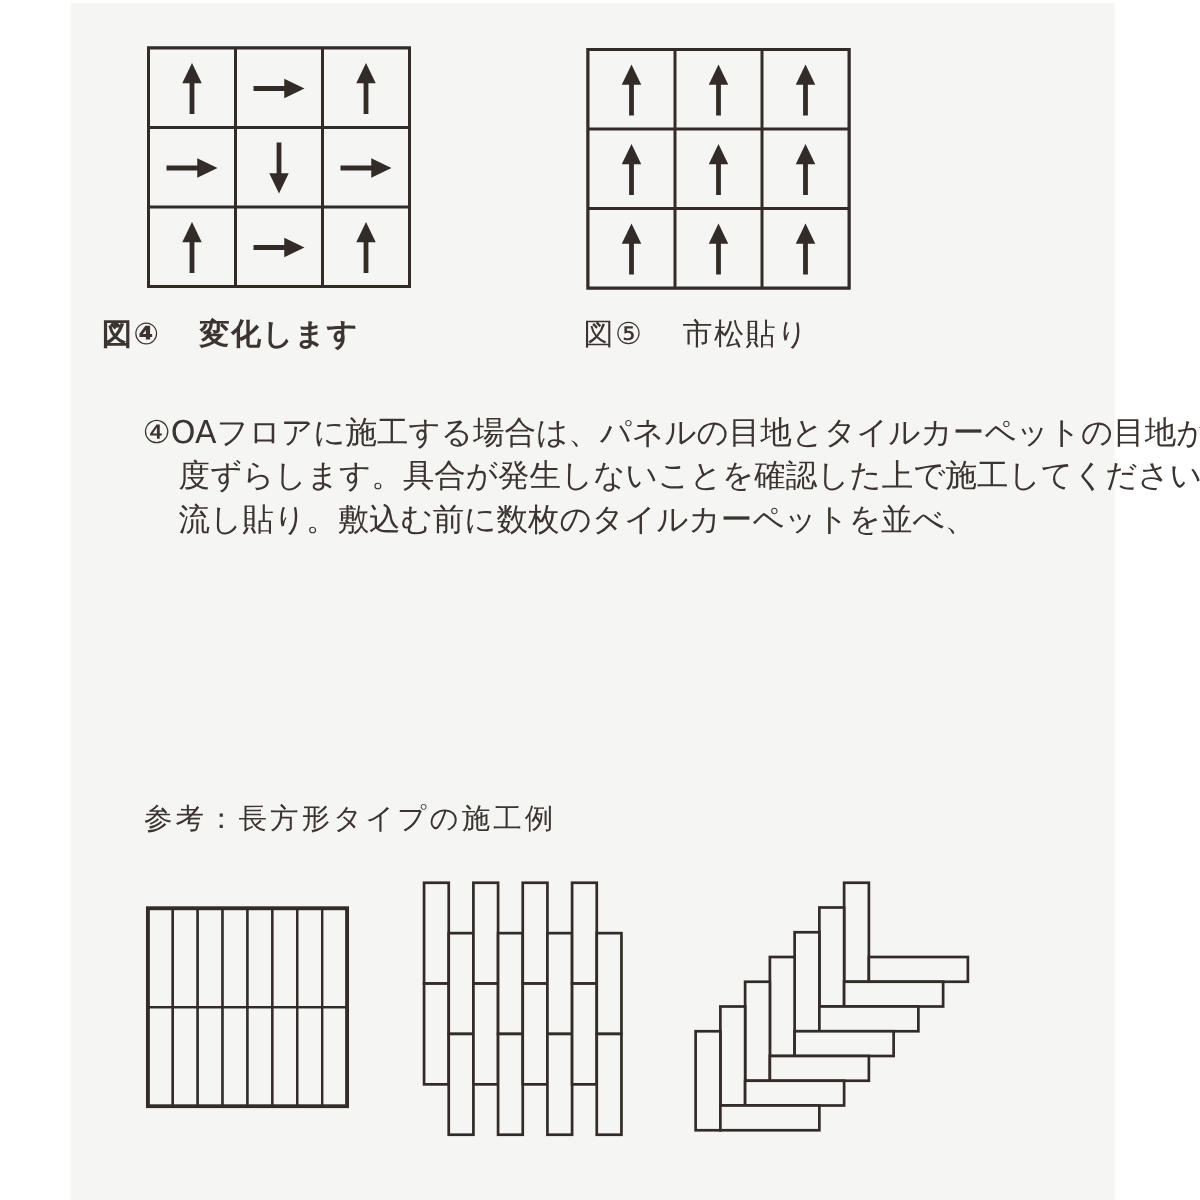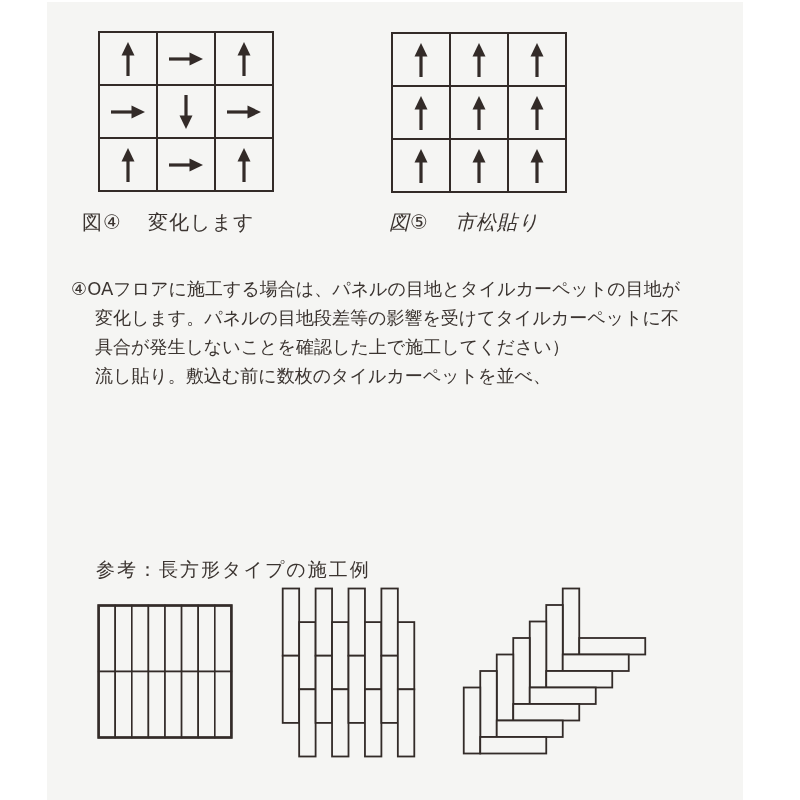--- a/index.html
+++ b/index.html
@@ -34,33 +34,33 @@
     display:flex;align-items:center;justify-content:center;
   }
   #fig4-grid{left:98px;top:31px;}
   #fig5-grid{left:391px;top:32px;}
   
   .caption{
     position:absolute;top:209px;
     font-size:20px;letter-spacing:1px;color:var(--text);
     display:flex;gap:26px;white-space:nowrap;
   }
-  #fig4-caption{left:82px;}
-  #fig5-caption{left:389px;font-style:italic;}
+  #fig4-caption{left:68px;font-weight:bold;}
+  #fig5-caption{left:389px;}
   
   .notes{
     position:absolute;left:71px;top:274px;width:690px;
   }
   .note-line{
-    font-size:18px;line-height:29px;white-space:nowrap;color:var(--text);
+    font-size:21px;line-height:29px;white-space:nowrap;color:var(--text);margin-left:24px;
   }
   .note-line.indent{padding-left:24px;}
   
   .reference{
-    position:absolute;left:96px;top:557px;
+    position:absolute;left:96px;top:533px;
     font-size:19px;letter-spacing:2px;white-space:nowrap;color:var(--text);font-family:Liberation Serif, serif;
   }
   
   .example{position:absolute;}
   #example-stack{left:97px;top:604px;}
   #example-running{left:281px;top:587px;}
   #example-herringbone{left:462px;top:587px;}
   svg{display:block;}
 </style>
 </head>
@@ -221,22 +221,21 @@
   <span>図④</span>
     <span>変化します</span>
 </div>
 <div id="fig5-caption" class="caption">
   <span>図⑤</span>
     <span>市松貼り</span>
 </div>
 
 <div class="notes">
     <div class="note-line">④OAフロアに施工する場合は、パネルの目地とタイルカーペットの目地が</div>
-    <div class="note-line indent">変化します。パネルの目地段差等の影響を受けてタイルカーペットに不</div>
-    <div class="note-line indent">具合が発生しないことを確認した上で施工してください）</div>
+    <div class="note-line indent">度ずらします。具合が発生しないことを確認した上で施工してください</div>
     <div class="note-line indent">流し貼り。敷込む前に数枚のタイルカーペットを並べ、</div>
   </div>
 
 <div class="reference">参考：長方形タイプの施工例</div>
 
 <div id="example-stack" class="example">
     <svg width="136" height="135" viewBox="0 0 135.8 135">
       <rect x="1.5" y="1.5" width="16.6" height="66" fill="#f5f5f3" stroke="#332b28" stroke-width="1.6"></rect>
       <rect x="18.1" y="1.5" width="16.6" height="66" fill="#f5f5f3" stroke="#332b28" stroke-width="1.6"></rect>
       <rect x="34.7" y="1.5" width="16.6" height="66" fill="#f5f5f3" stroke="#332b28" stroke-width="1.6"></rect>

